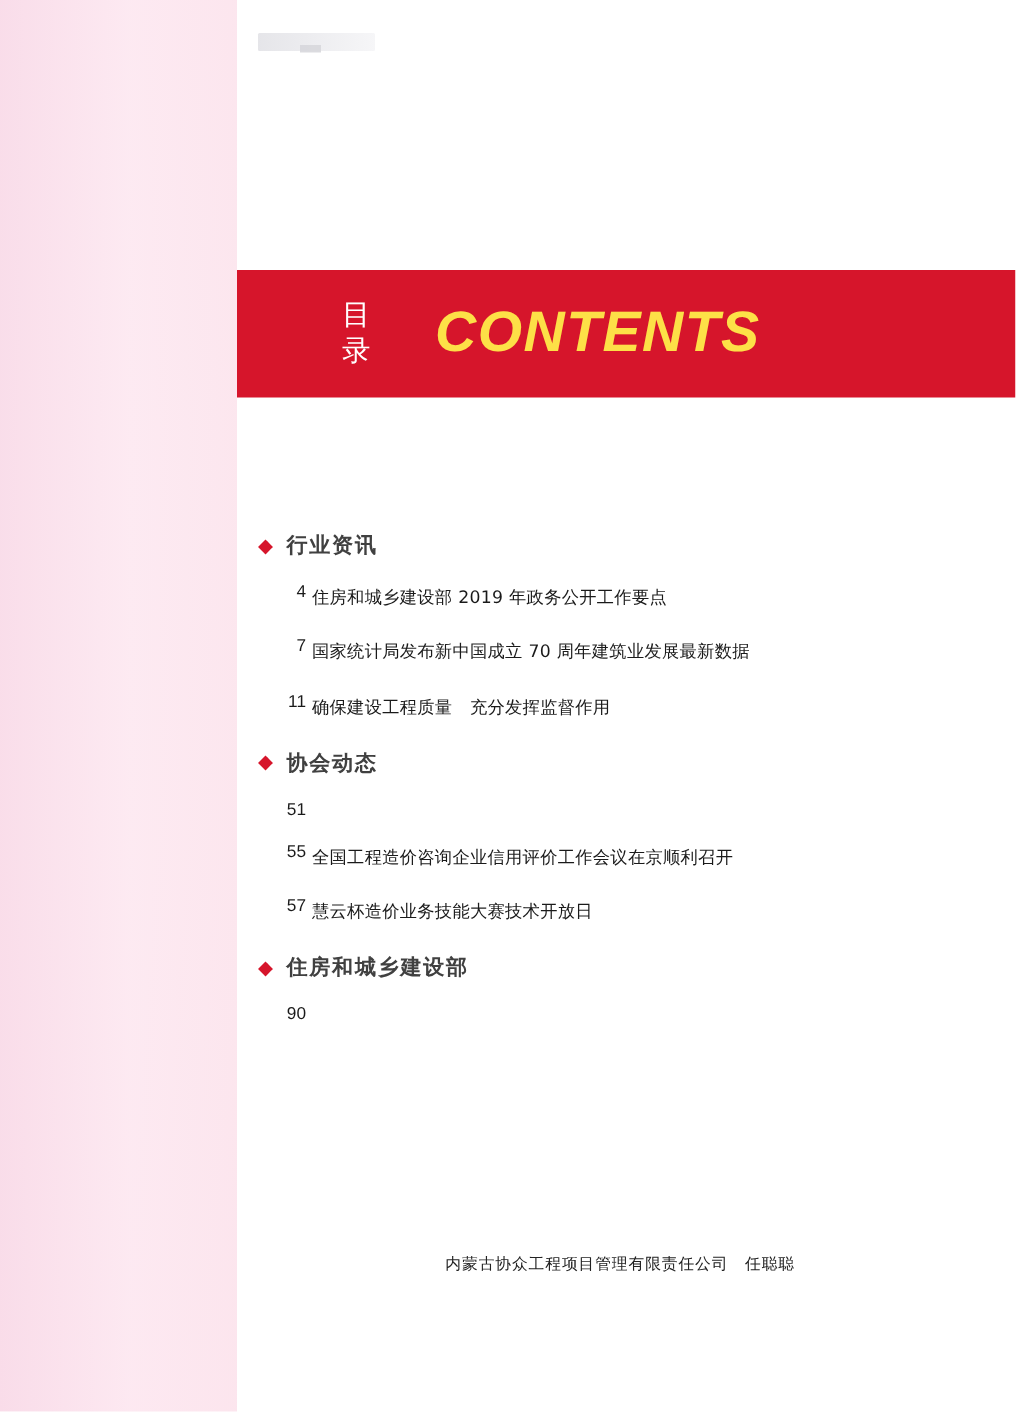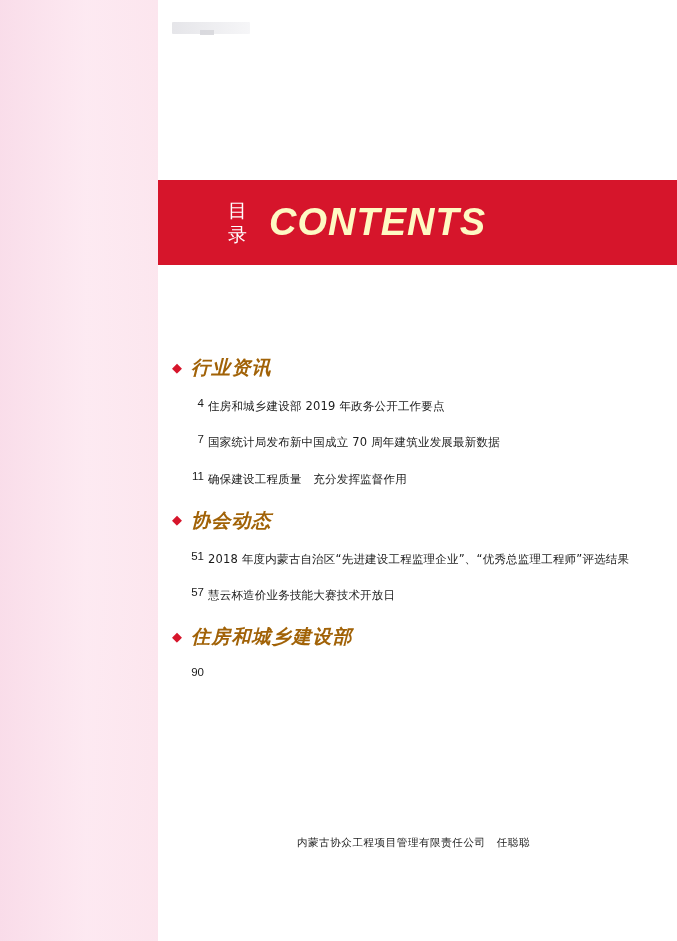--- a/index.html
+++ b/index.html
@@ -79,26 +79,26 @@
     font-size: 19px;
     letter-spacing: 2px;
     line-height: 1.25;
     margin-left: 70px;
     text-align: center;
     font-family: "DejaVu Sans", sans-serif;
     font-weight: 400;
   }
   .banner-cn span { display: block; }
   .banner-en {
-    color: #fef9c3;
+    color: #fde047;
     font-size: 38px;
     font-style: italic;
     font-weight: bold;
     letter-spacing: 1px;
-    margin-left: 20px;
+    margin-left: 41px;
     font-family: "Liberation Sans", sans-serif;
   }
 
   
   .toc {
     position: absolute;
     left: 158px;
     top: 355px;
     width: 519px;
   }
@@ -109,26 +109,25 @@
     padding-left: 14px;
   }
   .diamond {
     color: #d6152b;
     font-size: 13px;
     line-height: 1;
     margin-right: 9px;
     transform: translateY(-1px);
   }
   .section-title {
-    color: #a16207;
-    font-size: 19px;
+    color: #404040;
+    font-size: 14px;
     font-weight: bold;
     letter-spacing: 1.2px;
     font-family: "DejaVu Sans", sans-serif;
-    font-style: italic;
   }
   .entry {
     display: flex;
     align-items: flex-start;
     padding: 0 28px 0 22px;
     margin: 15px 0;
   }
   .entry-page {
     width: 24px;
     min-width: 24px;
@@ -203,21 +202,24 @@
       </div>
     </div>
 
     <div class="section" style="margin-top:18px;">
       <div class="section-head">
         <span class="diamond">◆</span>
         <span class="section-title">协会动态</span>
       </div>
       <div class="entry">
         <span class="entry-page">51</span>
-        <span class="entry-title">2018 年度内蒙古自治区“先进建设工程监理企业”、“优秀总监理工程师”评选结果</span>
+      </div>
+      <div class="entry">
+        <span class="entry-page">55</span>
+        <span class="entry-title">全国工程造价咨询企业信用评价工作会议在京顺利召开</span>
       </div>
       <div class="entry">
         <span class="entry-page">57</span>
         <span class="entry-title">慧云杯造价业务技能大赛技术开放日</span>
       </div>
     </div>
 
     <div class="section" style="margin-top:18px;">
       <div class="section-head">
         <span class="diamond">◆</span>

